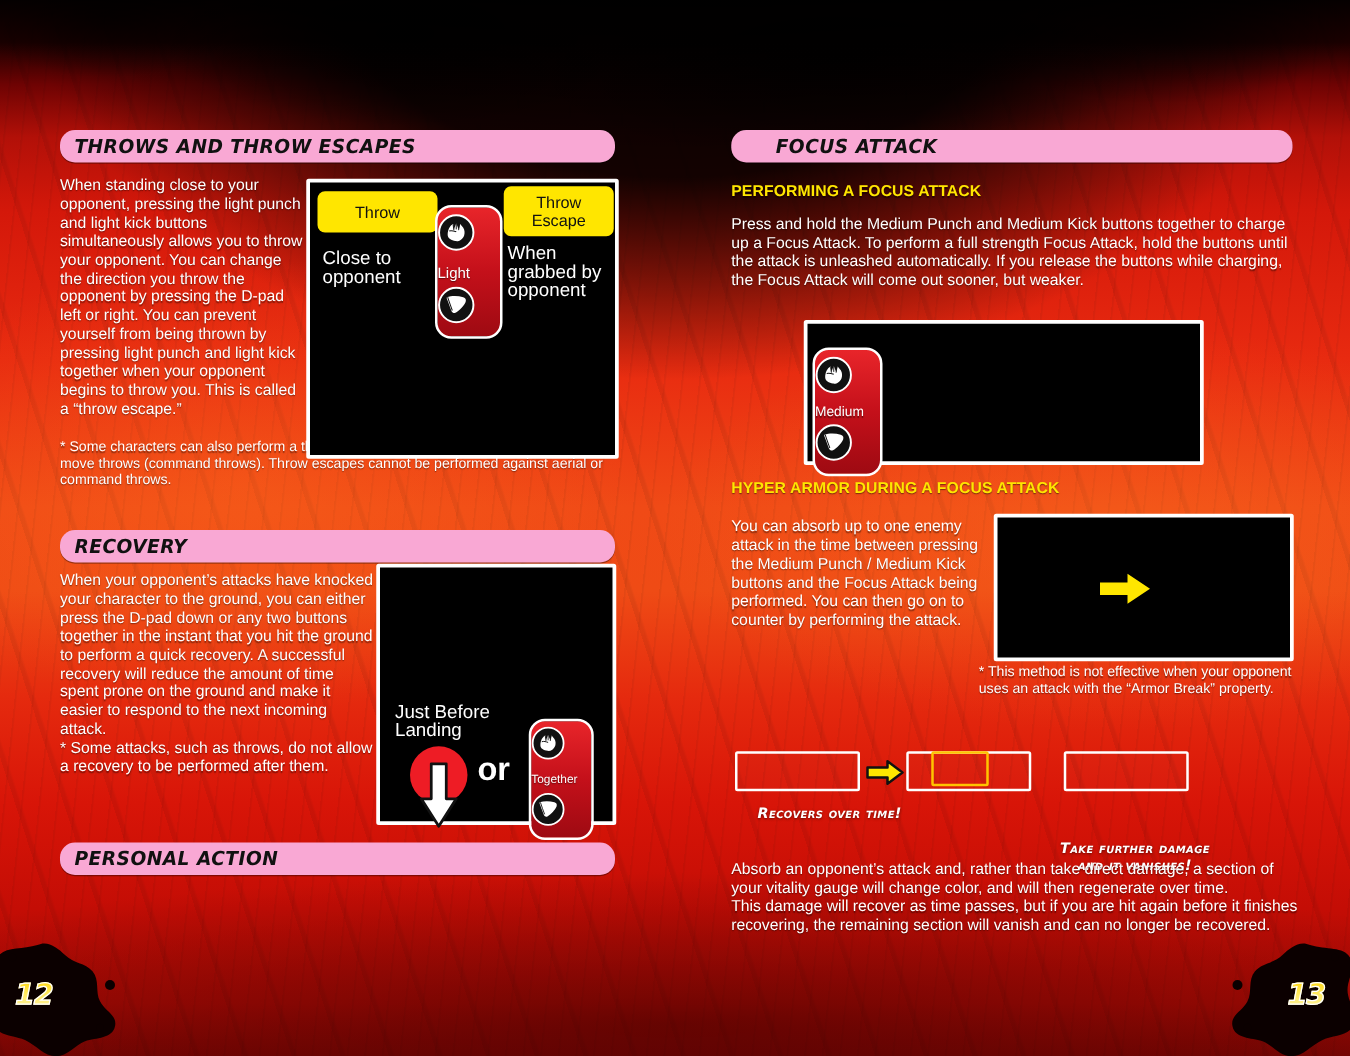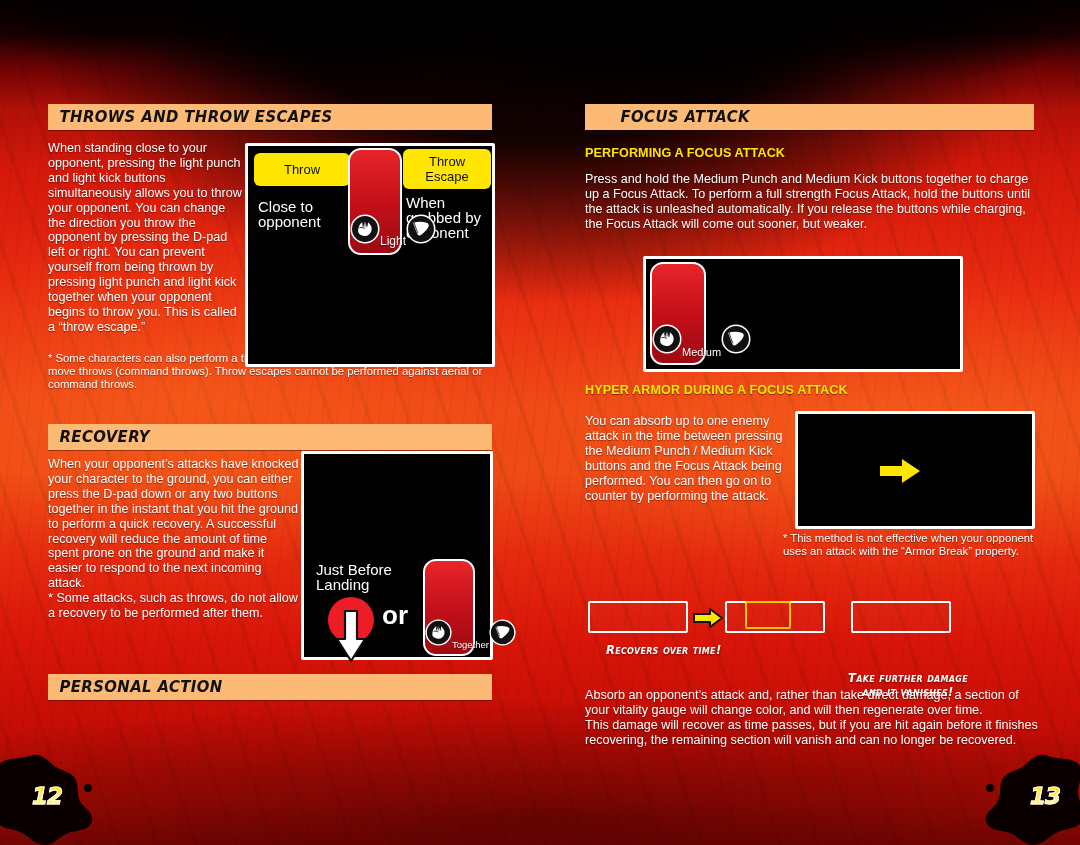--- a/index.html
+++ b/index.html
@@ -48,22 +48,22 @@
 
   
   .page { position: absolute; top: 0; width: 500px; height: 845px; }
   #page-left  { left: 40px; }
   #page-right { left: 580px; }
 
   
   .sec-head {
     position: absolute;
     height: 26px;
-    background: #fdba74;
-    border-radius: 0;
+    background: #f9a8d4;
+    border-radius: 12px;
     box-shadow: 0 1px 0 rgba(0,0,0,.35);
     display: flex; align-items: center;
   }
   .sec-head .t {
     font-family: "DejaVu Sans", sans-serif;
     font-weight: 700;
     font-style: italic;
     font-size: 15.5px;
     letter-spacing: .4px;
     color: #111;
@@ -128,23 +128,24 @@
     white-space: pre-line;
   }
 
   
   .btn-col {
     position: absolute;
     background: linear-gradient(to bottom, #e8252a 0%, #c4101a 50%, #9e0a12 100%);
     border: 2px solid #ffffff;
     border-radius: 13px;
     display: flex;
-    flex-direction: row;
-    align-items: flex-end;
+    flex-direction: column;
+    align-items: flex-start;
     justify-content: space-between;
+    margin-top: 16px;
   }
   .btn-col .lbl {
     color: #fff;
     font-size: 12px;
     text-shadow: 0 1px 1px rgba(0,0,0,.5);
     white-space: nowrap;
   }
   .glyph { display: block; }
 
   
@@ -197,21 +198,21 @@
     font-style: italic;
     font-size: 23px;
     background: linear-gradient(to bottom, #ffd400 0%, #ffe95c 45%, #fff6b0 100%);
     -webkit-background-clip: text;
     background-clip: text;
     color: transparent;
     -webkit-text-stroke: 1px #ffffff;
     letter-spacing: -1px;
   }
   #splat-left  { left: -8px; }
-  #splat-left .num  { left: 40px; bottom: 36px; text-align: center; }
+  #splat-left .num  { left: 20px; bottom: 36px; text-align: center; }
   #splat-right { right: -6px; }
   #splat-right .num { right: 26px; bottom: 36px; }
 </style>
 </head>
 <body>
 
 <div id="bg">
   <div id="bg-tex"></div>
   <div id="bg-glow"></div>
   <div id="bg-smear"></div>

